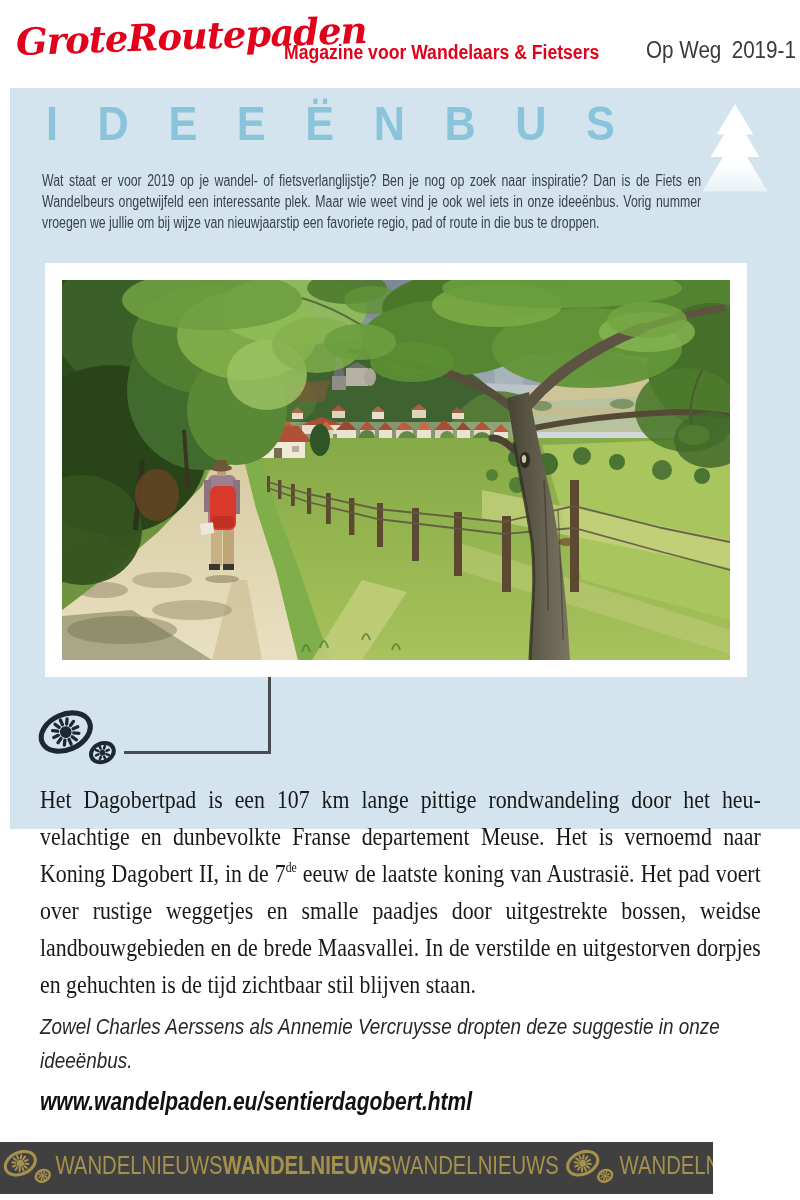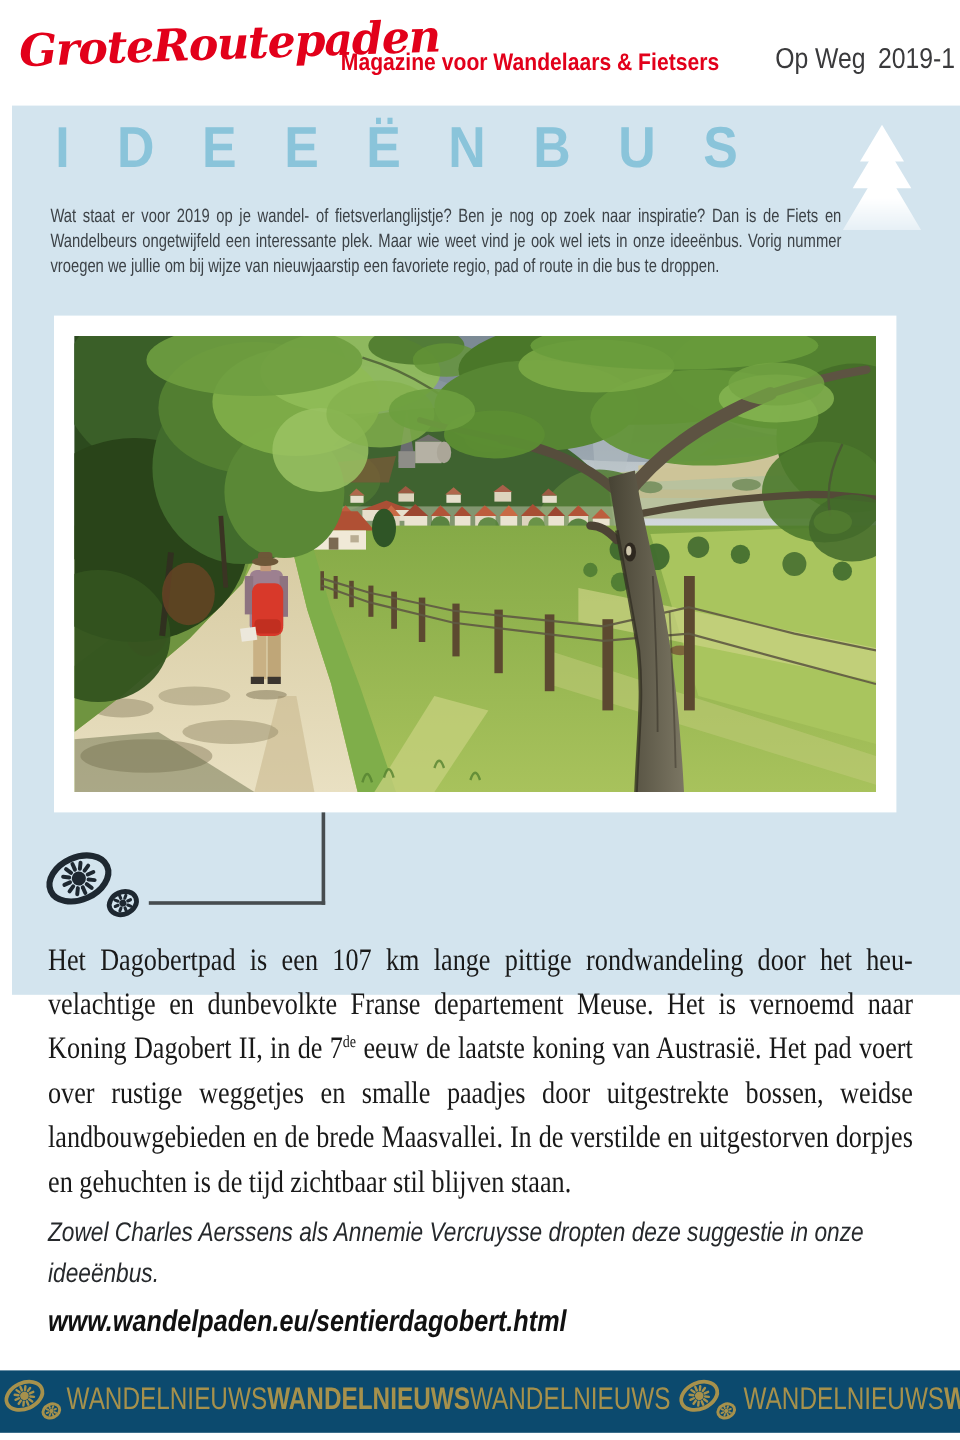--- a/index.html
+++ b/index.html
@@ -48,21 +48,21 @@
 
   .textblock{position:absolute;left:30px;top:693px;width:858px;
         transform:scaleX(.84);transform-origin:left top;color:var(--ink)}
   .bodytext{margin:0;font-family:"Liberation Serif",serif;font-size:26px;line-height:37px;
         text-align:justify;color:#191919}
   .bodytext sup{font-size:14px;line-height:0}
   .credit{margin:7px 0 0;font-style:italic;font-size:22.5px;line-height:34px;color:#26292c}
   .url{margin:9px 0 0;font-style:italic;font-weight:700;font-size:25px;color:#111;text-decoration:none;display:block}
 
   
-  .footer{position:absolute;left:0;top:1142px;width:800px;height:52px;overflow:hidden;background:#0c4a6e}
+  .footer{position:absolute;left:0;top:1142px;width:713px;height:52px;overflow:hidden;background:#404040}
   .footer-row{position:absolute;left:4px;top:4px;display:flex;align-items:center;
         transform:scaleX(.78);transform-origin:left center;white-space:nowrap;
         color:var(--footer-gold);font-size:26px}
   .footer-row .fp{width:54px;height:38px;flex:none;transform:scaleX(1.28);margin:0 10px 0 2px}
   .footer-row .fp.second{margin:0 12px}
   .fw{font-weight:400;letter-spacing:0}
   .fw.b{font-weight:700}
 
   .defs-holder{position:absolute;width:0;height:0;overflow:hidden}
 </style>

